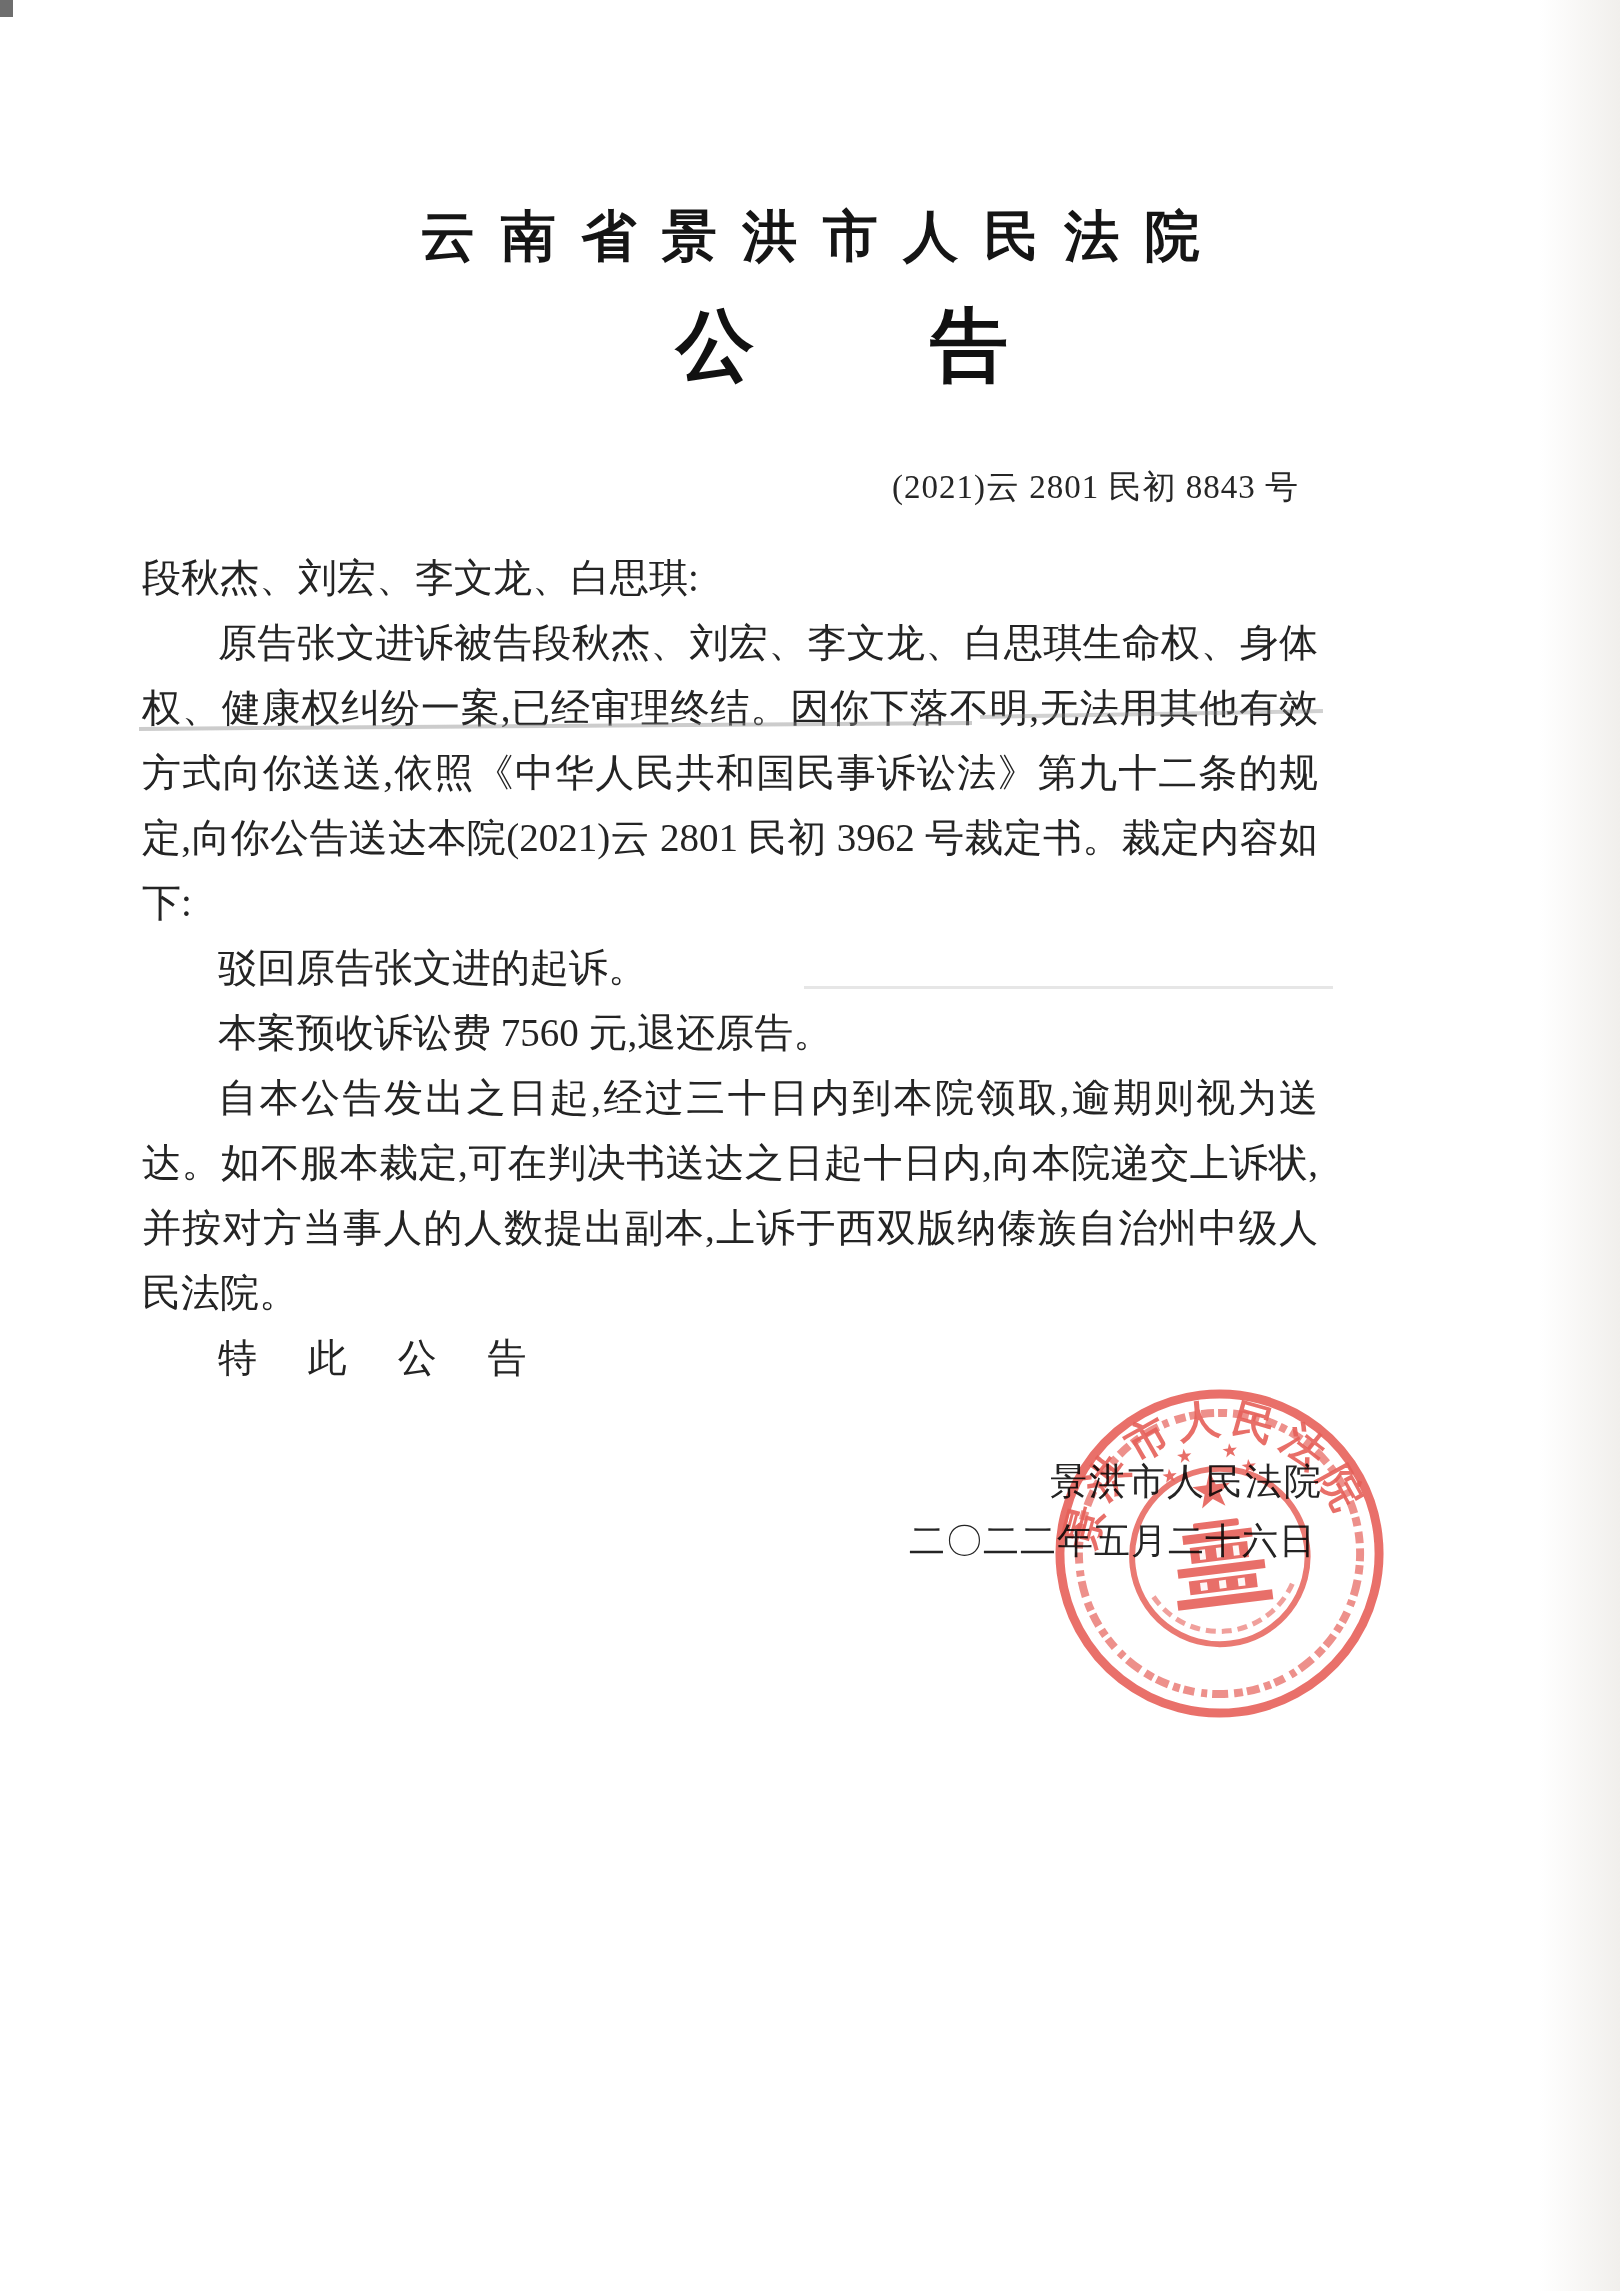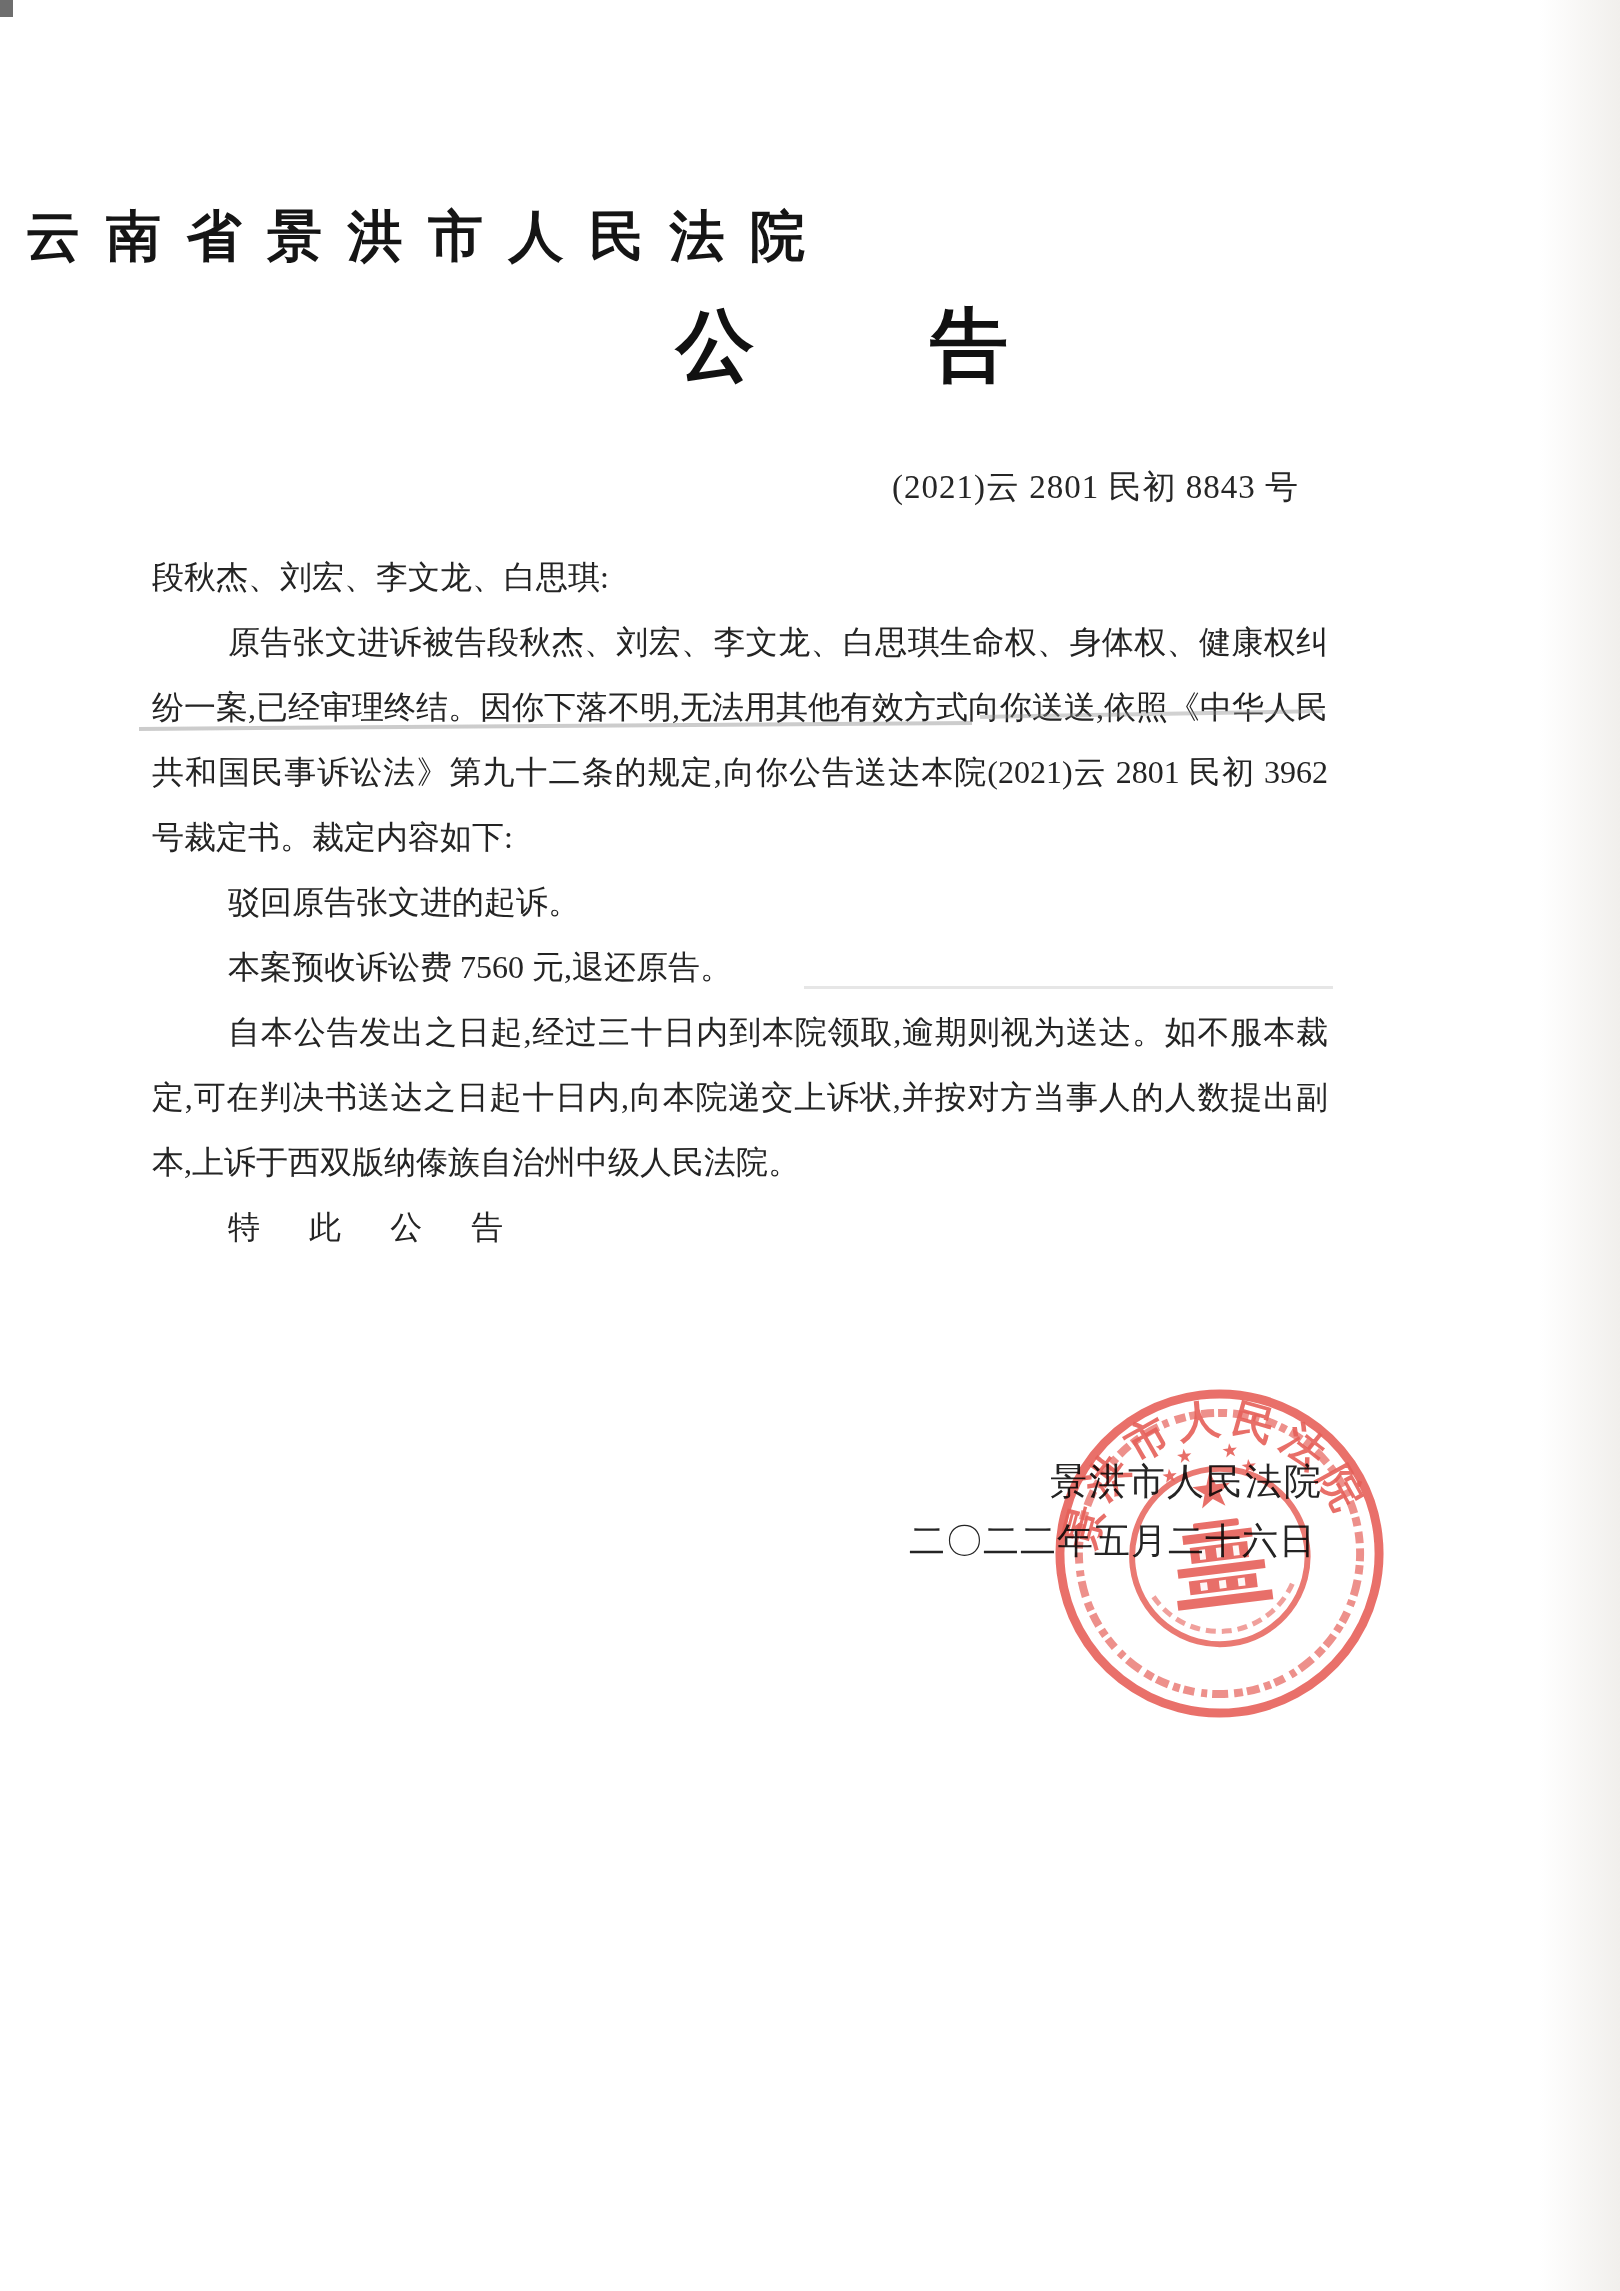--- a/index.html
+++ b/index.html
@@ -7,38 +7,38 @@
     position:relative;
     width:1620px; height:2292px;
     margin:0 auto;
     background:linear-gradient(90deg,#ffffff 0%,#ffffff 95%,#f1efec 100%);
     font-family:"Liberation Serif","DejaVu Serif",serif;
     color:#222;
     overflow:hidden;
   }
   .court-name {
     position:absolute; top:200px; left:0; width:100%;
-    text-align:left; text-indent:25.5px;
+    text-align:center; text-indent:25.5px;
     font-size:55px; font-weight:bold; letter-spacing:25.5px;
     color:#151515;
   }
   .doc-title {
     position:absolute; top:294px; left:0; width:100%;
     text-align:center; text-indent:176px;
     font-size:78px; font-weight:bold; letter-spacing:176px;
     color:#111;
     padding-left:32px;
   }
   .case-number {
     position:absolute; top:453px; right:321px;
     font-size:33px; color:#262626; letter-spacing:1px;margin-top:12px;
   }
   .body-text {
-    position:absolute; top:545px; left:152px; width:1176px;
-    font-size:32px; line-height:65px;
+    position:absolute; top:545px; left:142px; width:1176px;
+    font-size:39px; line-height:65px;
     text-align:justify; color:#242424;
   }
   .body-text p { margin:0; }
   .para-indent { text-indent:76px; }
   .closing { text-indent:76px; letter-spacing:13.7px; word-spacing:13.7px; }
   .sig-court {
     position:absolute; top:1457px; right:297px;
     font-size:37px; color:#242424; letter-spacing:2px;
   }
   .sig-date {

